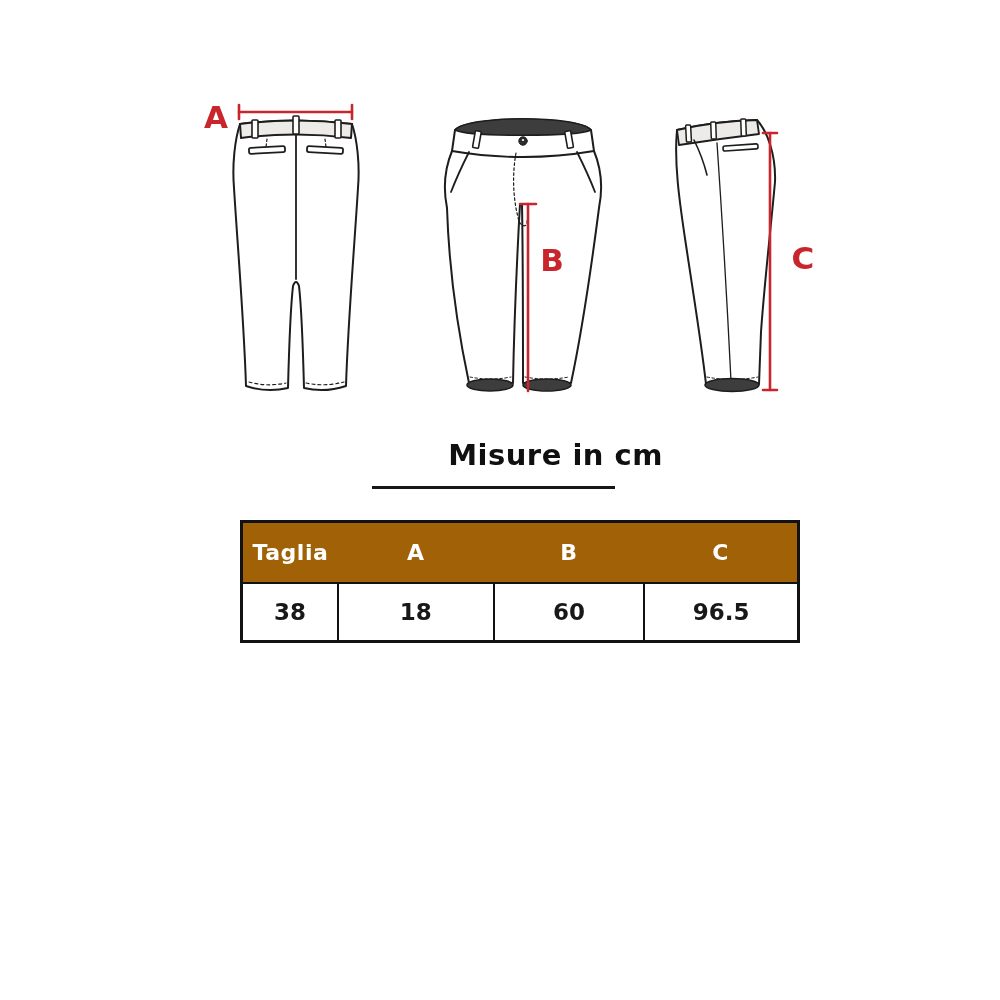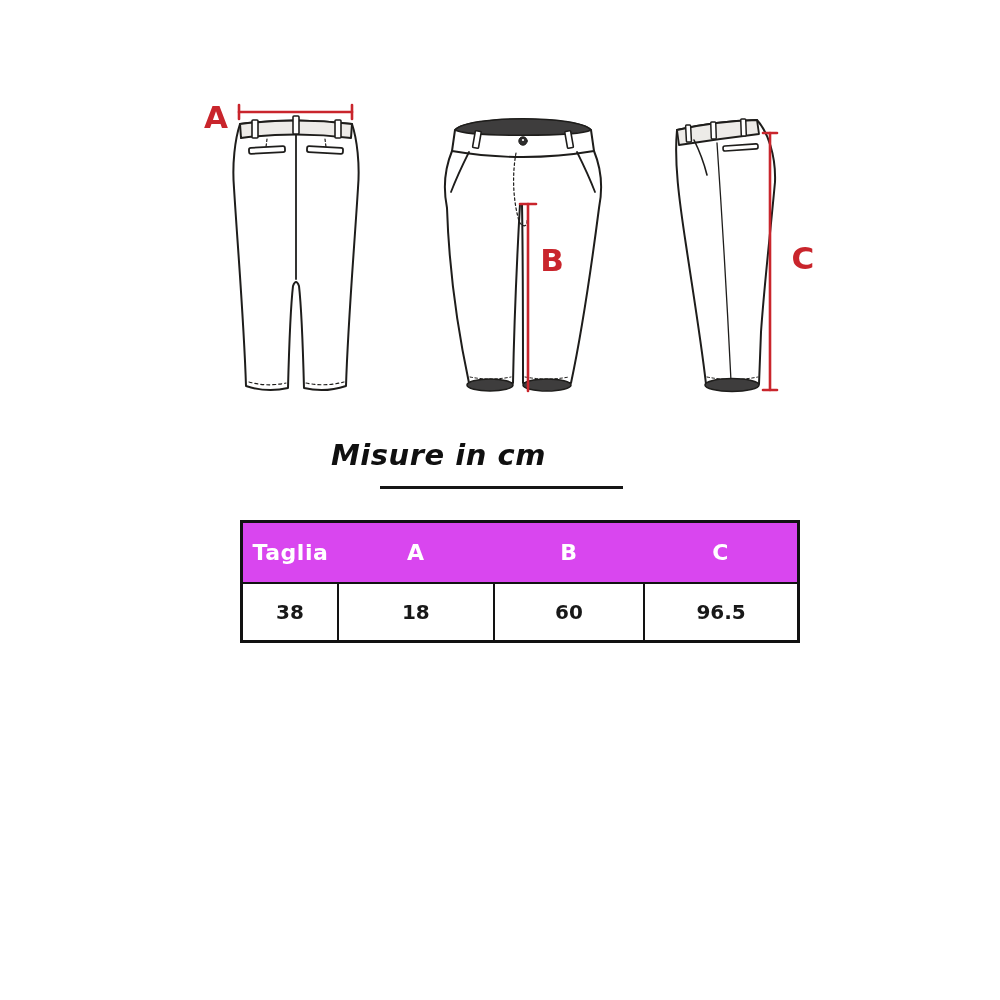--- a/index.html
+++ b/index.html
@@ -2,41 +2,41 @@
 <html><head>
 <meta charset="utf-8">
 <style>
   html,body{margin:0;padding:0;}
   body{
     width:1000px;height:1000px;background:#ffffff;position:relative;overflow:hidden;
     font-family:"DejaVu Sans","Liberation Sans",sans-serif;
   }
   .diagram-svg{position:absolute;left:0;top:0;width:1000px;height:430px;}
 
-  .title-block{position:absolute;left:331px;top:438px;width:340px;text-align:left;font-style:italic;}
+  .title-block{position:absolute;left:323px;top:438px;width:340px;text-align:right;}
   .title-block h1{
     margin:0;font-size:29px;font-weight:bold;color:#101010;letter-spacing:0.5px;
     font-family:"DejaVu Sans","Liberation Sans",sans-serif;
   }
   .title-underline{width:243px;height:3px;background:#161616;margin:14px auto 0 auto;}
 
   table.size-table{
     position:absolute;left:240px;top:520px;width:560px;
     border-collapse:collapse;border:3px solid #121212;table-layout:fixed;
   }
   table.size-table col.c0{width:17.3%;}
   table.size-table col.c1{width:28.0%;}
   table.size-table col.c2{width:27.0%;}
   table.size-table col.c3{width:27.7%;}
   table.size-table th{
-    background:#d946ef;color:#ffffff;height:57px;font-size:22px;font-weight:bold;
+    background:#a16207;color:#ffffff;height:57px;font-size:22px;font-weight:bold;
     letter-spacing:0.5px;text-align:center;border:0;
   }
   table.size-table td{
-    background:#ffffff;color:#181818;height:54px;font-size:20px;font-weight:bold;
+    background:#ffffff;color:#181818;height:54px;font-size:23px;font-weight:bold;
     text-align:center;border:2px solid #121212;
   }
   .measure-label{
     font-family:"DejaVu Sans","Liberation Sans",sans-serif;
     font-weight:bold;font-size:31px;
   }
 </style>
 </head>
 <body>
 

